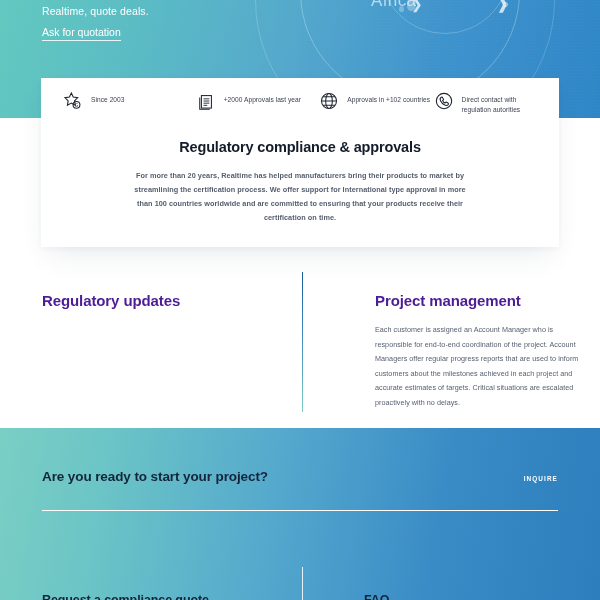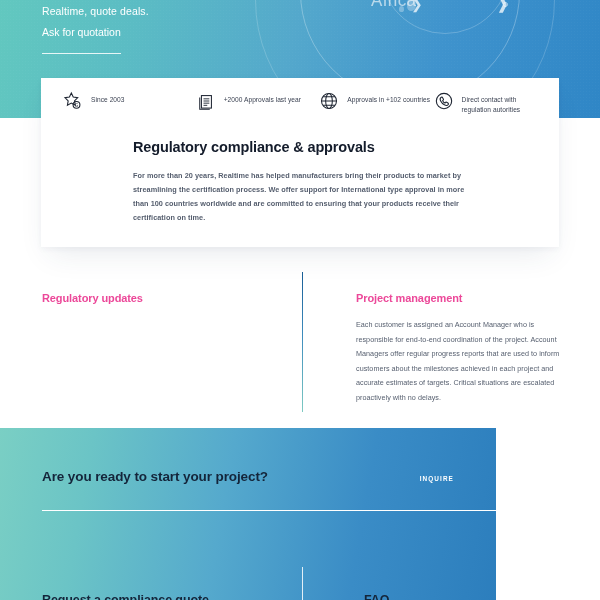--- a/index.html
+++ b/index.html
@@ -49,21 +49,21 @@
   }
 
   .hero-tagline{
     position:absolute; left:42px; top:5px;
     font-size:10.5px; color:#ffffff; letter-spacing:.1px;
   }
   .hero-cta{
     position:absolute; left:42px; top:26px;
     font-size:10.5px; color:#ffffff;
     border-bottom:1px solid rgba(255,255,255,.85);
-    padding-bottom:15px; cursor:pointer;
+    padding-bottom:2px; cursor:pointer;
   }
 
   
   .card {
     position:absolute; left:41px; top:78px; width:518px; height:169px;
     background:#ffffff;
     box-shadow:0 14px 28px -8px rgba(40,60,90,.10), 0 2px 6px rgba(40,60,90,.05);
     z-index:5;
   }
   .stats-row{
@@ -76,21 +76,21 @@
   .stat-3{ width:125px; }
   .stat-4{ width:113px; }
   .stat-icon{ flex:0 0 auto; width:20px; height:20px; color:#1e2532; }
   .stat-icon svg{ display:block; width:20px; height:20px; }
   .stat-text{
     font-size:6.6px; line-height:1.55; color:#3b4252;
     padding-top:4px; letter-spacing:.05px;
   }
 
   .intro{
-    padding:16px 92px 0 92px; 
+    padding:16px 92px 0 92px; text-align:center;
   }
   .intro h2{
     font-size:14.5px; font-weight:bold; color:#141c2b;
     letter-spacing:-.15px; margin-bottom:14px;
   }
   .intro p{
     font-size:7.3px; line-height:1.92; color:#555e6e;
     letter-spacing:.04px;
     font-weight:bold;
   }
@@ -98,32 +98,32 @@
   
   .cols{
     position:absolute; left:0; top:268px; width:600px; height:150px;
   }
   .divider{
     position:absolute; left:302px; top:4px; width:1px; height:140px;
     background:linear-gradient(180deg,#1a5e96 0%,#3e8cbd 45%,#7ecac2 100%);
   }
   .col{ position:absolute; top:24px; }
   .col-left{ left:42px; width:232px; }
-  .col-right{ left:356px; width:208px; }
+  .col-right{ left:375px; width:208px; }
   .col h3{
-    font-size:11px; font-weight:bold; color:#ec4899;
+    font-size:15px; font-weight:bold; color:#4c1d95;
     letter-spacing:-.1px; margin-bottom:14px;
   }
   .col p{
     font-size:7.2px; line-height:2.02; color:#555e6e; letter-spacing:.04px;
   }
 
   
   .cta{
-    position:absolute; left:0; top:428px; width:496px; height:172px;
+    position:absolute; left:0; top:428px; width:600px; height:172px;
     background:linear-gradient(100deg,#7acfc4 0%,#6bc4c6 18%,#55a9cd 45%,#3a8cc6 72%,#2c7ebd 100%);
     overflow:hidden;
   }
   .cta-head{
     position:absolute; left:42px; top:41px;
     font-size:13.5px; font-weight:bold; color:#14253a; letter-spacing:-.1px;
   }
   .cta-link{
     position:absolute; right:42px; top:47px;
     font-size:6.4px; font-weight:bold; color:#ffffff;

